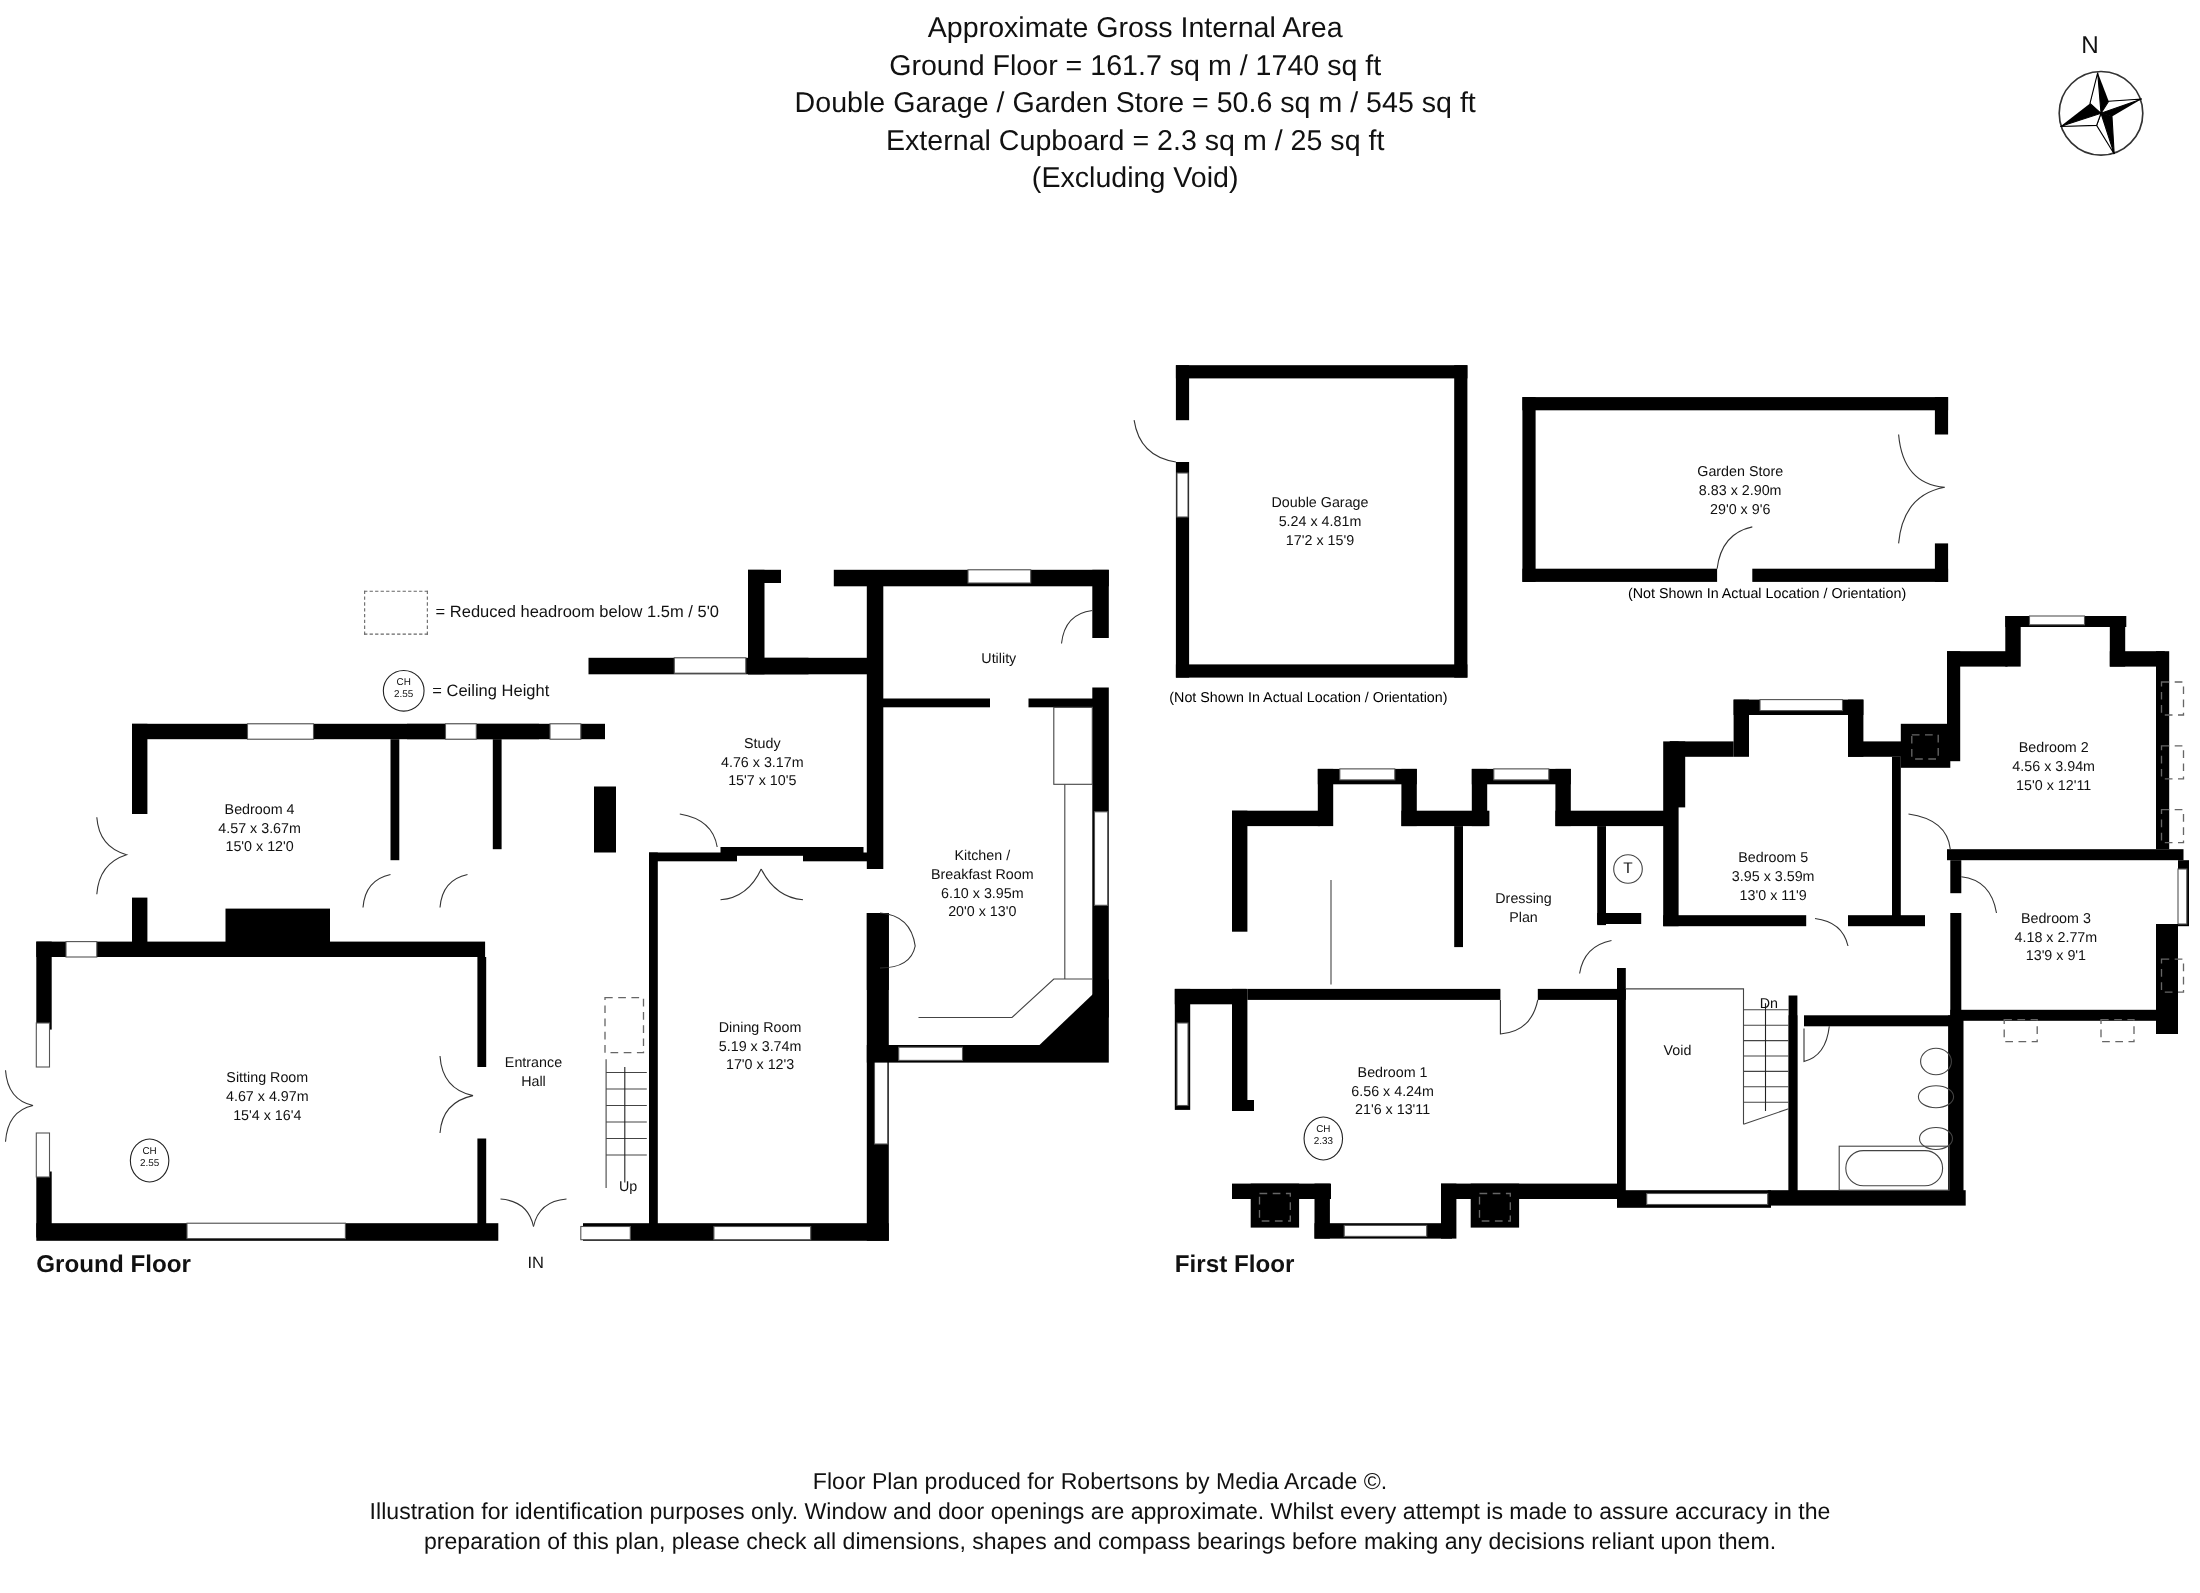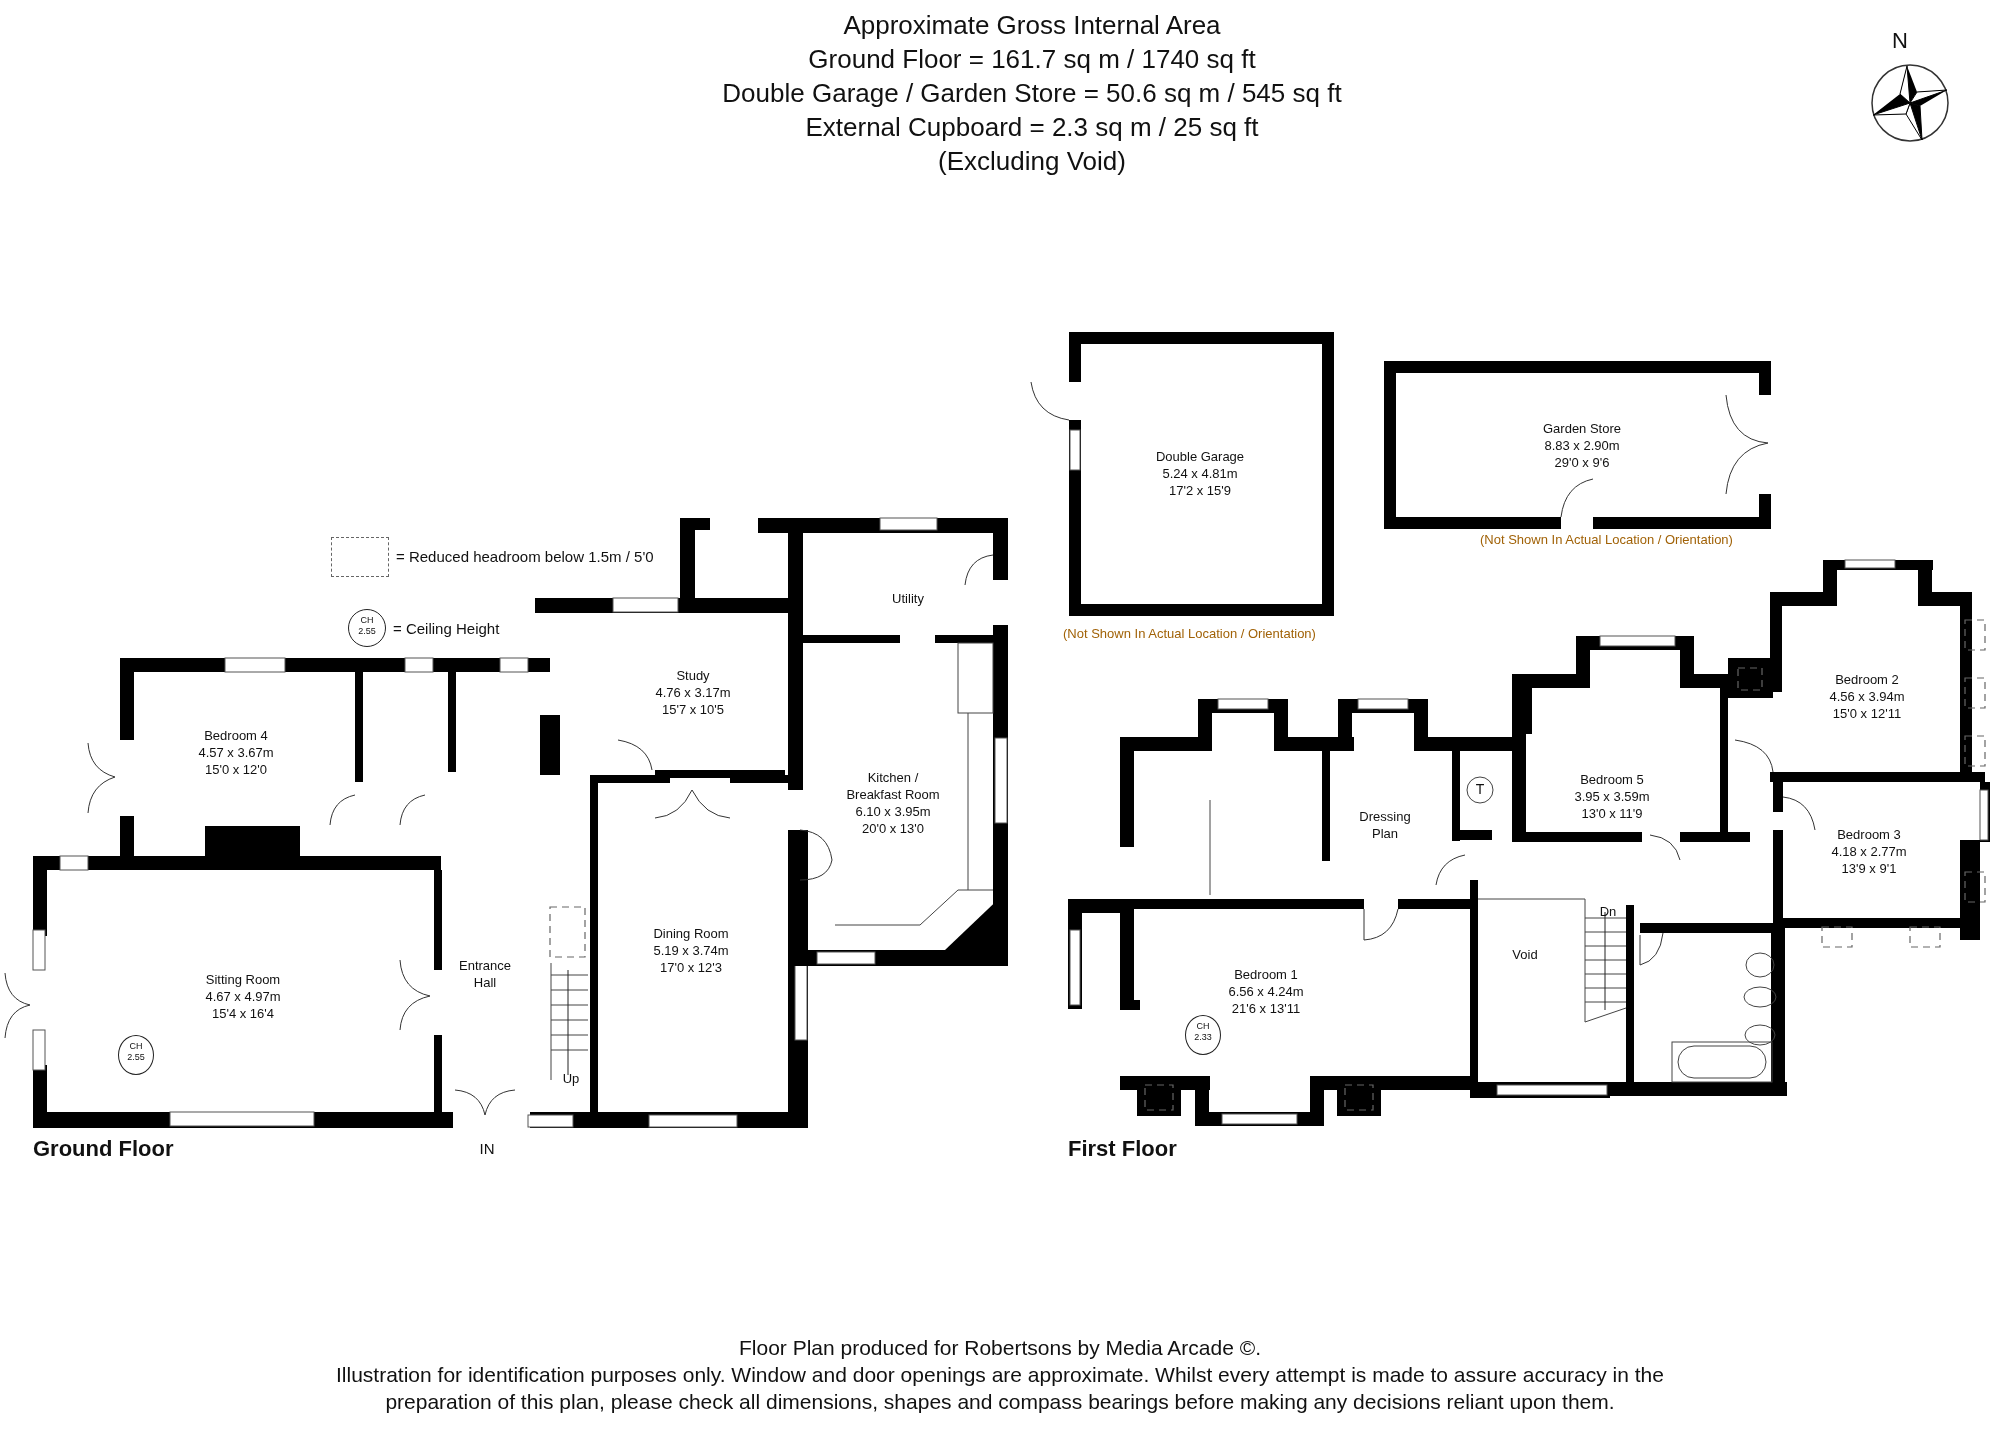--- a/index.html
+++ b/index.html
@@ -2,21 +2,21 @@
 <html><head>
 <meta charset="utf-8">
 <style>
   html,body{margin:0;padding:0;background:#ffffff;}
   body{width:2000px;height:1448px;position:relative;overflow:hidden;font-family:"Liberation Sans",sans-serif;color:#111;}
   .header{position:absolute;left:0;top:8px;width:2000px;text-align:center;font-size:26px;line-height:34px;padding-left:32px;}
   .header div{white-space:nowrap;}
   .compass{position:absolute;left:1870px;top:28px;width:110px;height:120px;}
   .plan{position:absolute;left:0;top:0;width:2000px;height:1448px;}
   .lbl{position:absolute;text-align:center;font-size:13px;line-height:17px;color:#111;white-space:nowrap;transform:translateX(-50%);}
-  .note{position:absolute;font-size:13px;white-space:nowrap;color:#a16207;}
+  .note{position:absolute;font-size:13px;white-space:nowrap;color:#000000;}
   .floor-title{position:absolute;font-weight:bold;font-size:22px;white-space:nowrap;}
   .legend-text{position:absolute;font-size:15px;white-space:nowrap;}
   .ch{position:absolute;width:34px;height:34px;border:1px solid #222;border-radius:50%;font-size:9px;line-height:11px;text-align:center;box-sizing:border-box;padding-top:5px;}
   .footer{position:absolute;left:0;top:1334px;width:2000px;text-align:center;font-size:21px;line-height:27px;}
   .footer div{white-space:nowrap;}
 </style>
 </head>
 <body>
 
 <div class="header">

